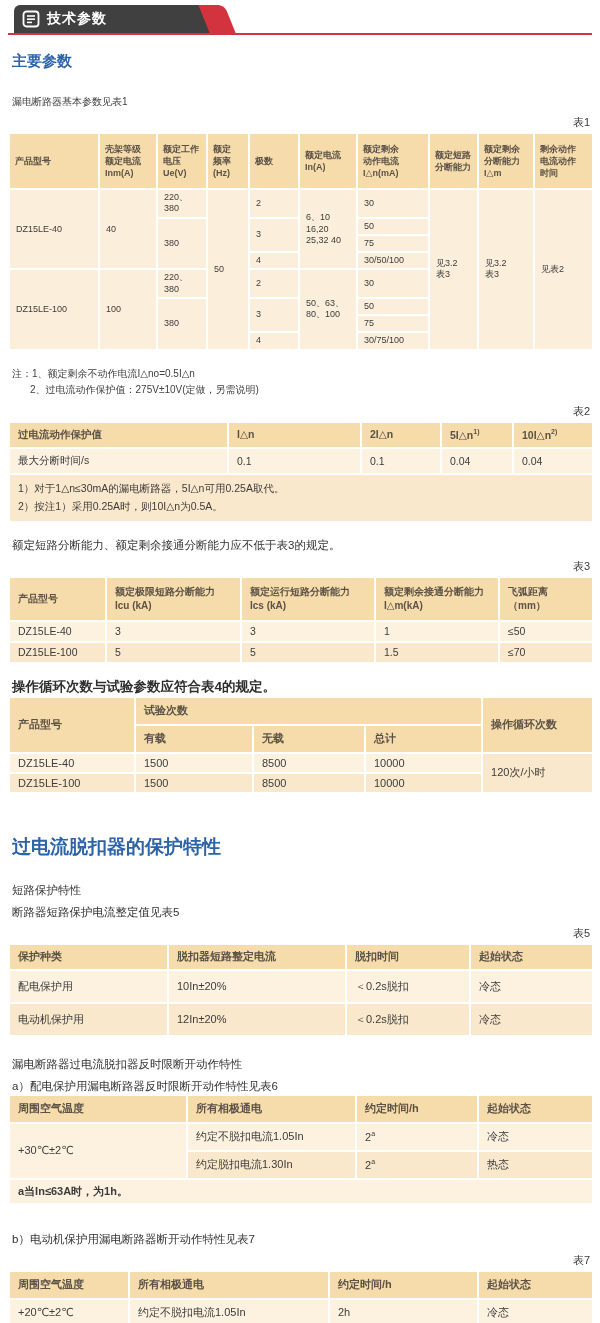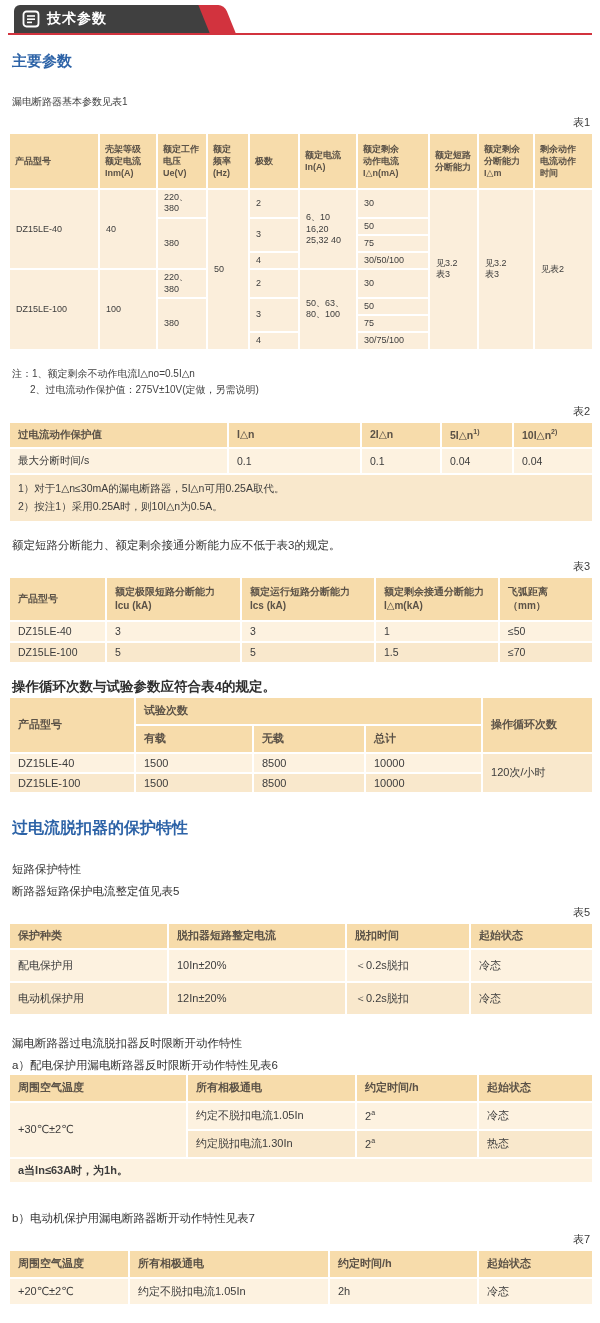--- a/index.html
+++ b/index.html
@@ -21,21 +21,21 @@
   }
   .banner-tab::after {
     content:""; position:absolute; right:-16px; top:0; width:26px; height:28px;
     background:#d2333e; transform:skewX(22deg); border-top-right-radius:6px;
   }
   .banner-icon { width:18px; height:18px; margin-right:7px; flex:0 0 auto; }
   .banner-title { color:#ffffff; font-weight:bold; font-size:14px; letter-spacing:1px; }
 
   
   .h-blue { color:#2d63a7; font-weight:bold; font-size:15px; margin:17px 0 0 4px; }
-  .h-blue-lg { color:#2d63a7; font-weight:bold; font-size:16px; margin:24px 0 0 4px; }
+  .h-blue-lg { color:#2d63a7; font-weight:bold; font-size:19px; margin:40px 0 0 4px; }
   .p-small { font-size:10px; color:#3f3f3f; margin:24px 0 0 4px; }
   .p-med { font-size:11.5px; color:#333; margin:15px 0 0 4px; }
   .p-bold { font-size:13.5px; font-weight:bold; color:#2f2f2f; margin:14px 0 0 4px; }
   .tbl-label { font-size:11px; color:#3a3a3a; text-align:right; margin:6px 2px 2px 0; }
   .notes { margin-top:15px; }
   .notes div { font-size:10px; color:#3f3f3f; margin-left:4px; line-height:1.6; }
   .notes .indent { margin-left:22px; }
 
   
   table { border-collapse:collapse; table-layout:fixed; width:584px; }

